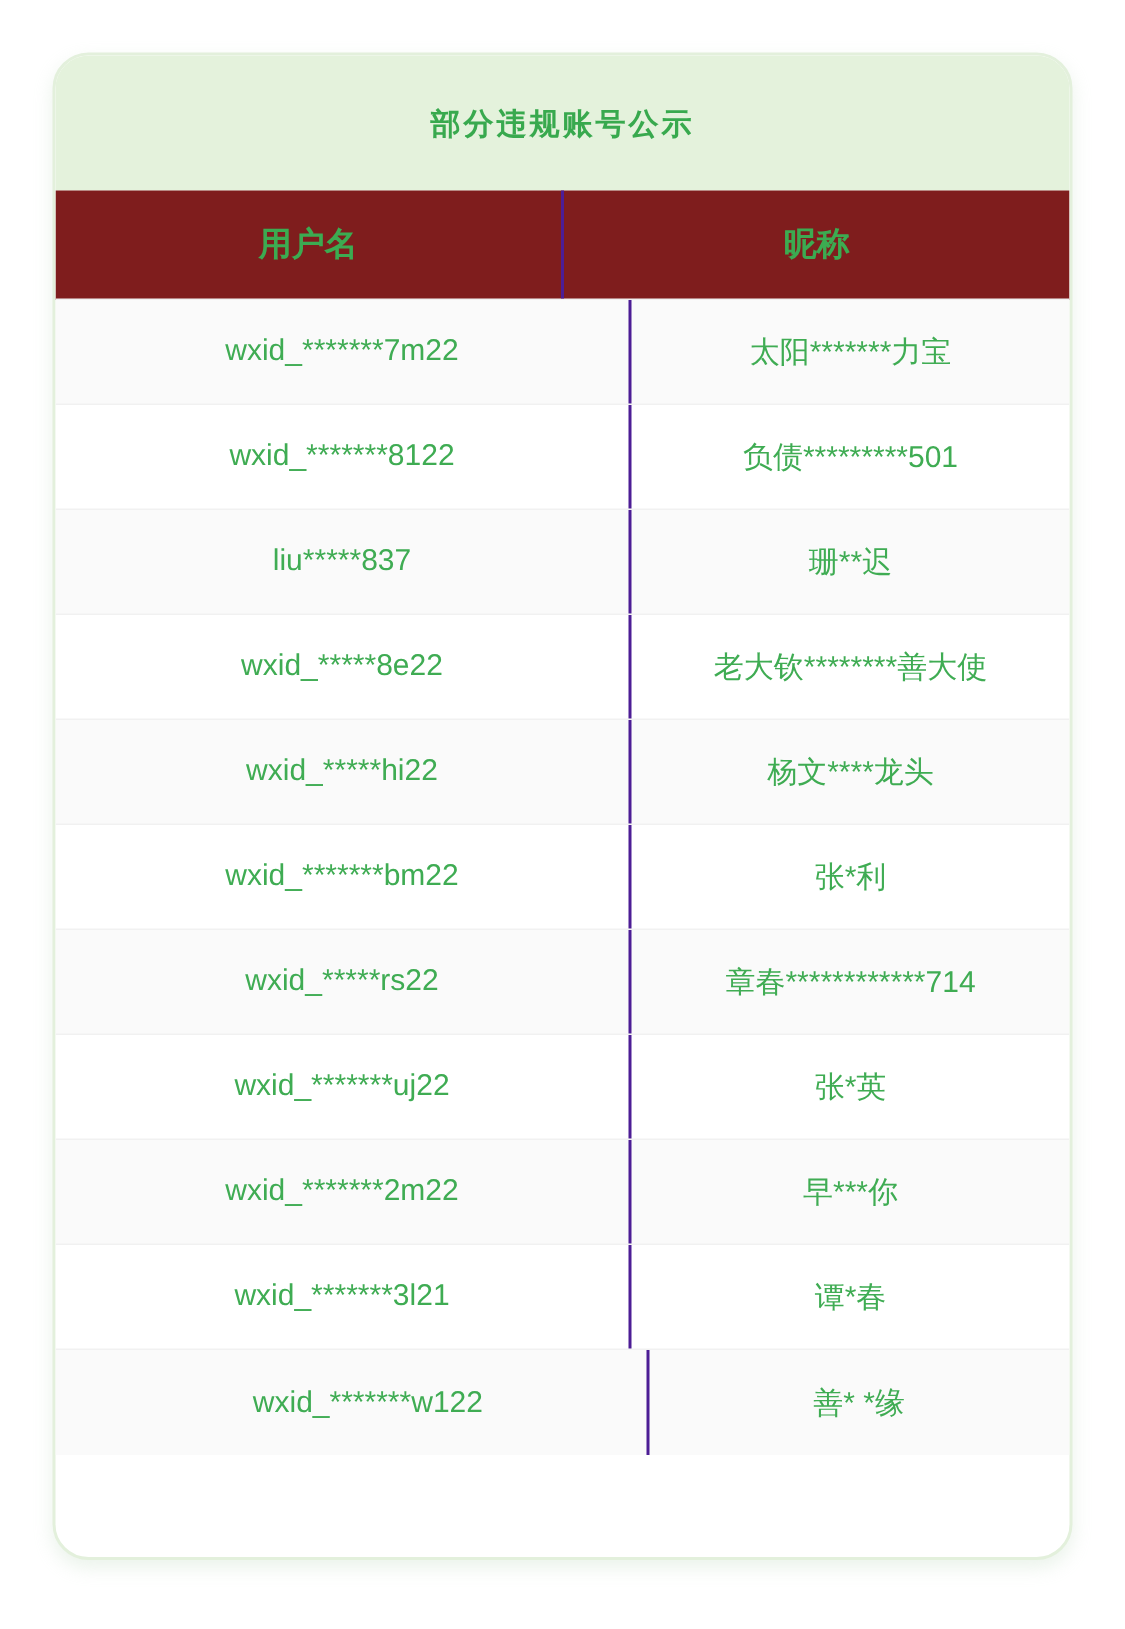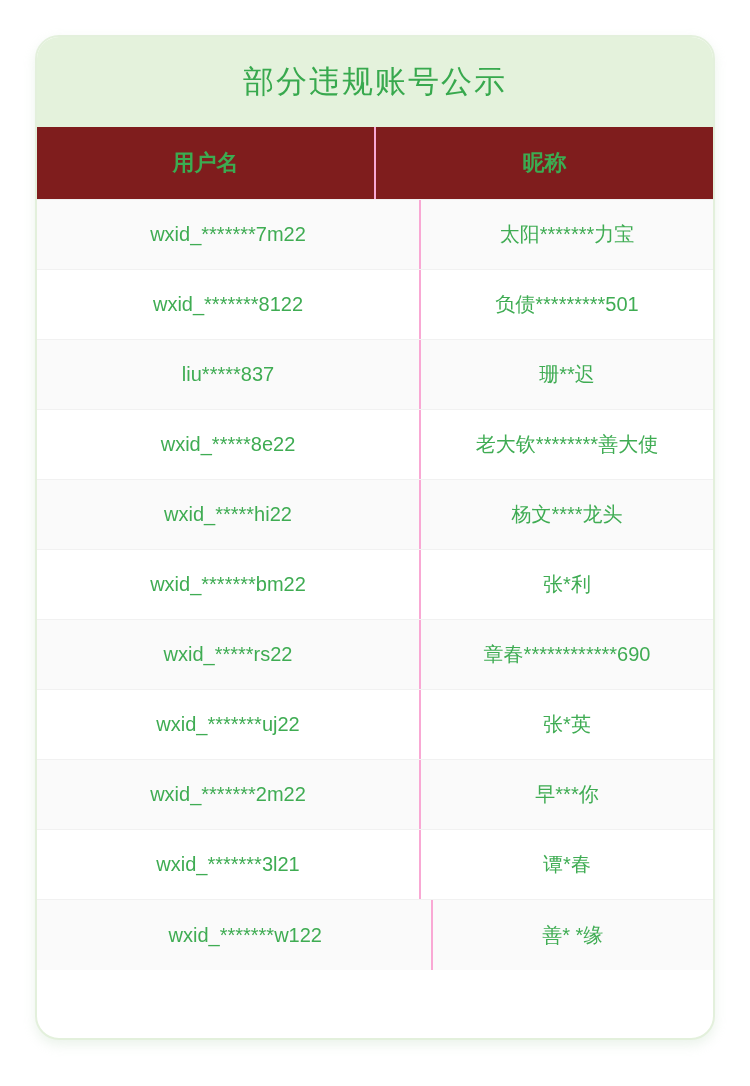--- a/index.html
+++ b/index.html
@@ -19,22 +19,22 @@
     box-shadow: 0 5px 12px rgba(190, 215, 190, 0.30);
   }
   .card-header {
     height: 90px;
     background: #e4f2dc;
     display: flex;
     align-items: center;
     justify-content: center;
   }
   .card-title {
-    font-size: 31px;
-    font-weight: normal;
+    font-size: 20px;
+    font-weight: bold;
     letter-spacing: 2px;
     color: #38a94e;
   }
   .thead {
     display: flex;
     height: 73px;
     background: #7f1d1d;
     border-bottom: 1px solid #f0f0f0;
   }
   .thead .cell {
@@ -56,21 +56,21 @@
   .tbody .trow:last-child { border-bottom: none; padding-left: 23px; }
   .trow .cell {
     flex: 1;
     display: flex;
     align-items: center;
     justify-content: center;
     font-size: 20px;
     color: #3fac53;
     margin-left: 45px;
   }
-  .cell.right { border-left: 2px solid #f9a8d4; }
+  .cell.right { border-left: 2px solid #4c1d95; }
 </style>
 </head>
 <body>
 
 <div class="card">
   <div class="card-header">
     <div class="card-title">部分违规账号公示</div>
   </div>
 
   <div class="table">
@@ -99,21 +99,21 @@
       <div class="trow">
         <div class="cell">wxid_*****hi22</div>
         <div class="cell right">杨文****龙头</div>
       </div>
       <div class="trow">
         <div class="cell">wxid_*******bm22</div>
         <div class="cell right">张*利</div>
       </div>
       <div class="trow">
         <div class="cell">wxid_*****rs22</div>
-        <div class="cell right">章春************690</div>
+        <div class="cell right">章春************714</div>
       </div>
       <div class="trow">
         <div class="cell">wxid_*******uj22</div>
         <div class="cell right">张*英</div>
       </div>
       <div class="trow">
         <div class="cell">wxid_*******2m22</div>
         <div class="cell right">早***你</div>
       </div>
       <div class="trow">

